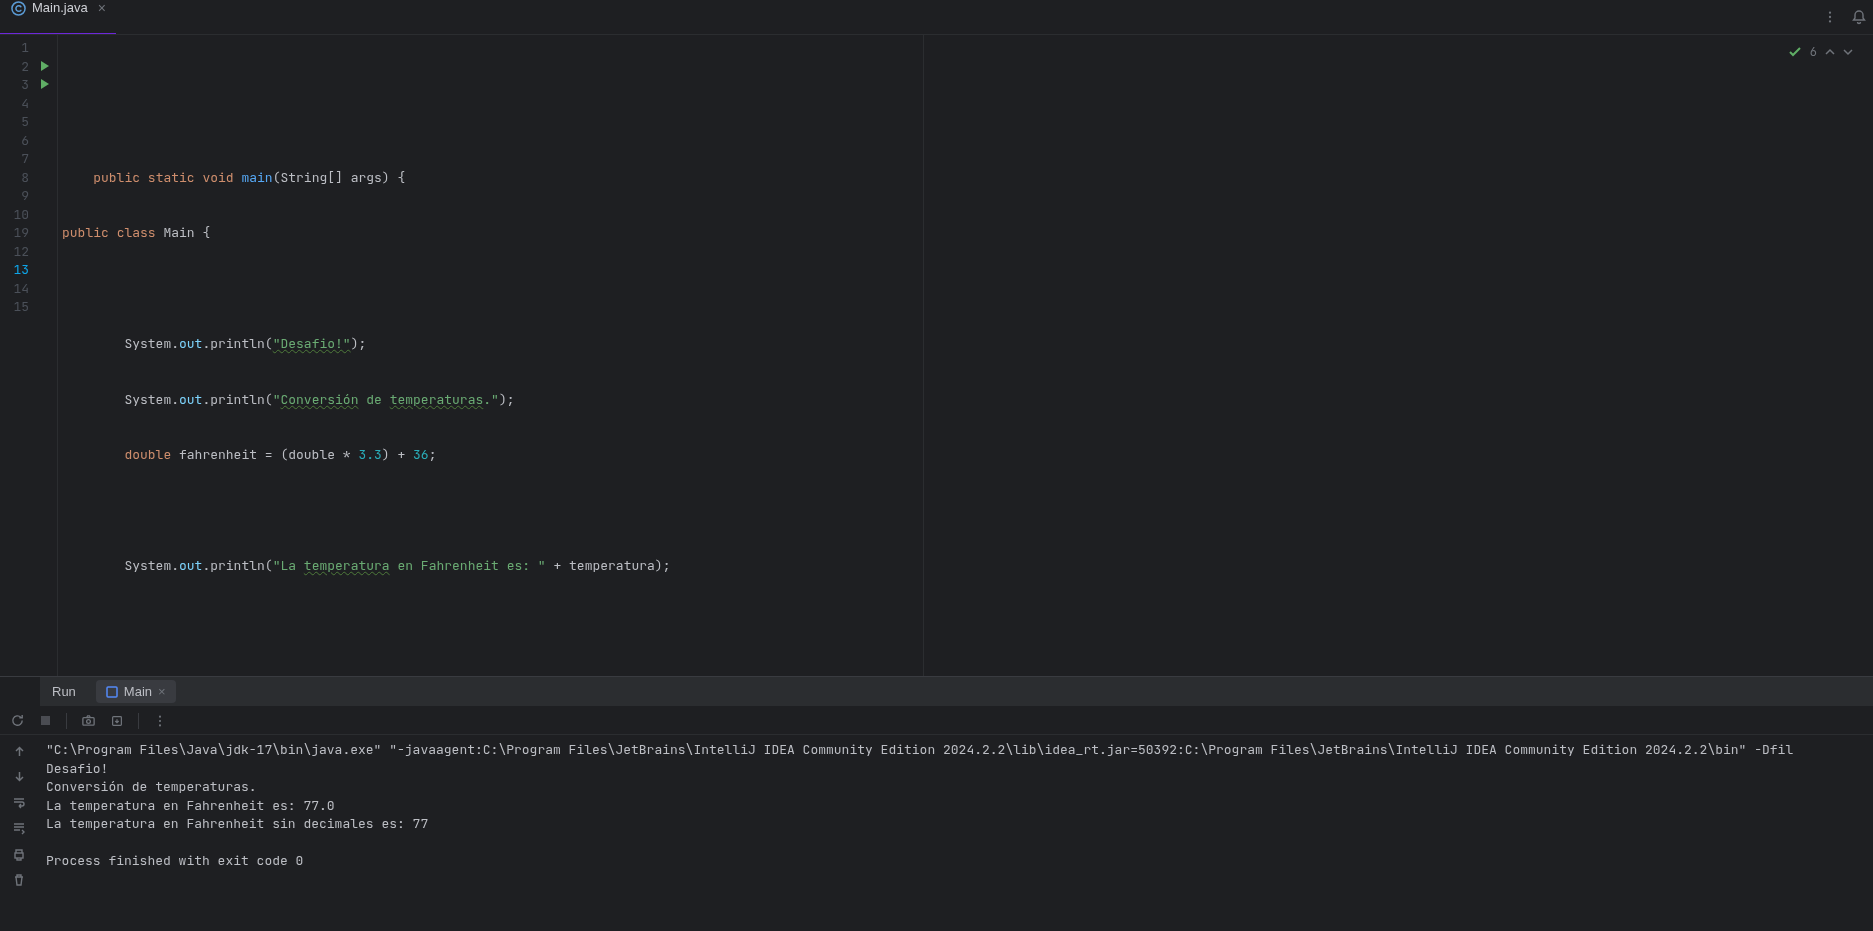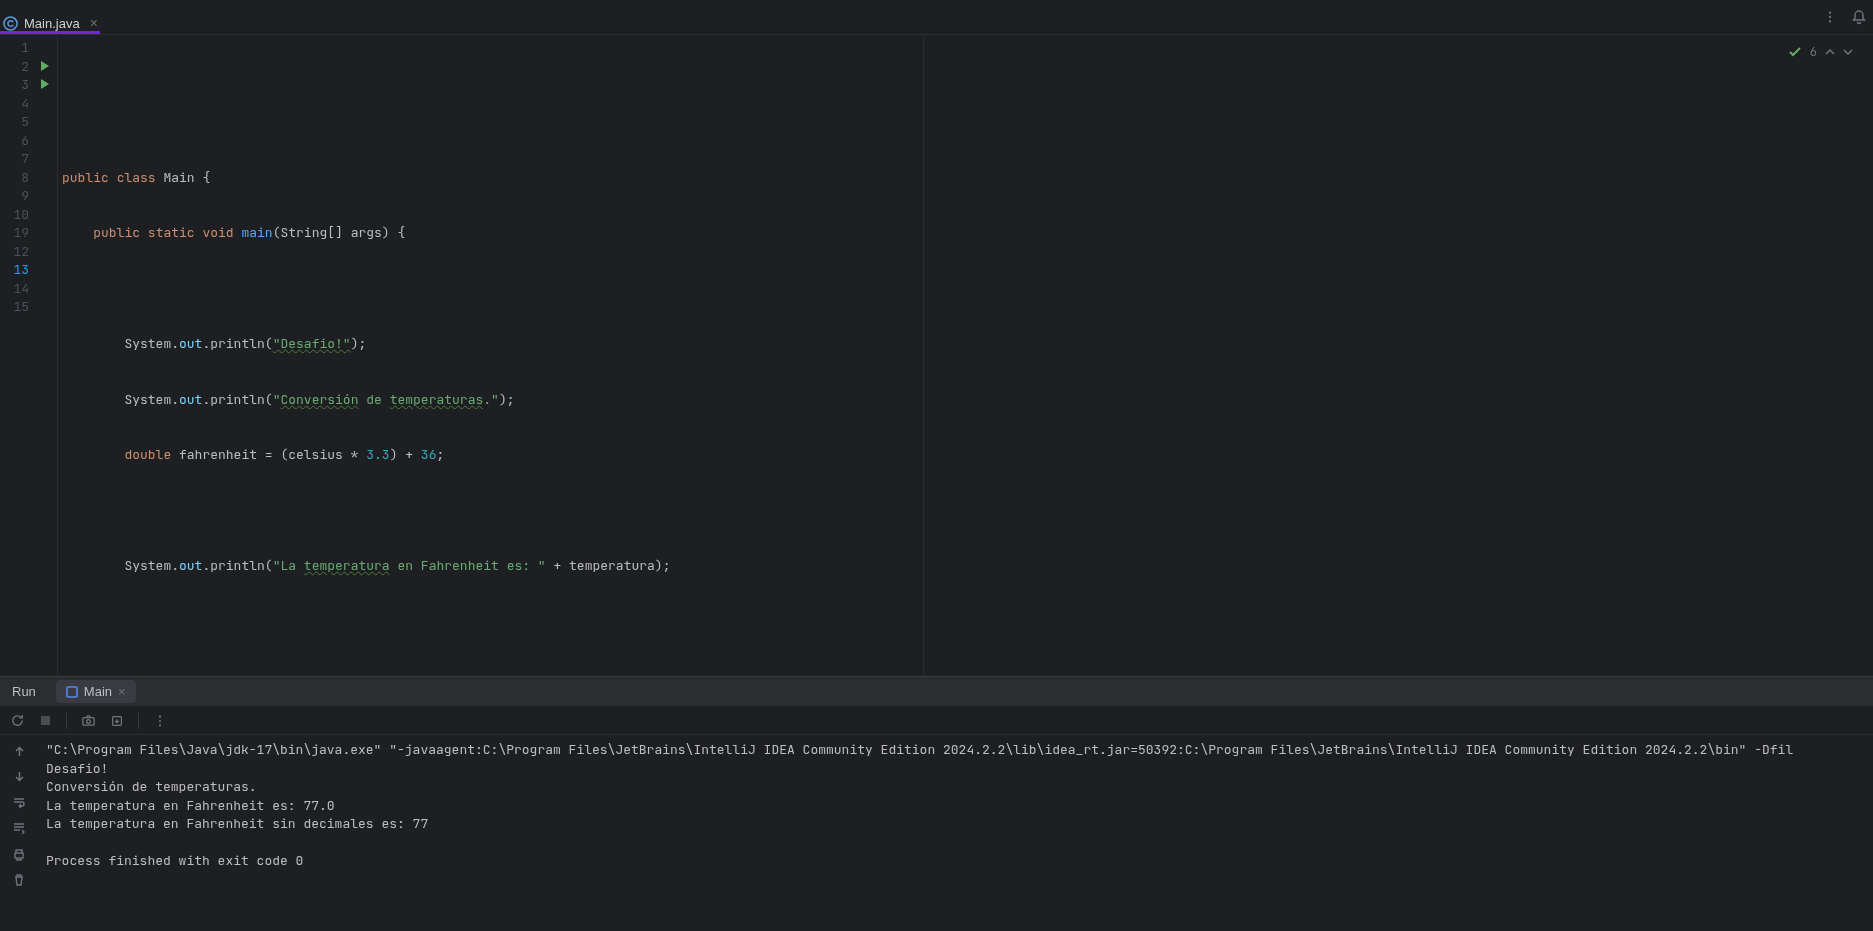--- a/index.html
+++ b/index.html
@@ -17,25 +17,25 @@
 .tab-bar {
   height:35px;
   background:#1e1f22;
   display:flex;
   align-items:center;
   border-bottom:1px solid #2b2d30;
   position:relative;
 }
 .tab {
   display:flex;
-  align-items:flex-end;
-  padding:0 2px;
+  align-items:flex-start;
+  padding:0 10px;
   height:100%;
   gap:6px;
-  border-bottom:3px solid #6d28d9;
+  border-bottom:1px solid #6d28d9;
   background:#1e1f22;
   position:relative;
 }
 .tab-icon {
   width:16px;height:16px;display:flex;align-items:center;justify-content:center;
 }
 .tab-label { color:#ced0d6; font-size:13px; }
 .tab-close { color:#6f737a; font-size:14px; cursor:pointer; margin-left:4px;}
 .tab-right {
   position:absolute; right:6px; display:flex; gap:14px; align-items:center;
@@ -74,21 +74,21 @@
   position:absolute; top:8px; right:20px; display:flex; align-items:center; gap:8px;
   color:#6f737a; font-size:12px;
 }
 .check-ok { color:#5fad65; }
 .run-panel {
   height:255px; background:#1e1f22; border-top:1px solid #393b40;
   display:flex; flex-direction:column;
 }
 .run-header {
   height:30px; display:flex; align-items:center; padding:8px 12px; gap:10px;
-  background:#2b2d30; border-bottom:1px solid #1e1f22;
+  background:#2b2d30; border-bottom:1px solid #1e1f22;margin-left:40px;
 }
 .run-label { color:#bcbec4; font-size:13px;}
 .run-tab {
   display:flex; align-items:center; gap:6px; padding:4px 10px;
   background:#393b40; border-radius:4px;margin-left:10px;
 }
 .run-tab-close { color:#6f737a; font-size:13px;}
 .run-toolbar {
   height:28px; display:flex; align-items:center; padding:0 10px; gap:14px;
   border-bottom:1px solid #2b2d30; color:#6f737a;
@@ -173,26 +173,26 @@
           </svg></span>
       <span>6</span>
       <span><svg width="10" height="10" viewBox="0 0 10 10">
             <path d="M1 7l4-4 4 4" fill="none" stroke="#6f737a" stroke-width="1.5"></path>
           </svg></span>
       <span><svg width="10" height="10" viewBox="0 0 10 10">
             <path d="M1 3l4 4 4-4" fill="none" stroke="#6f737a" stroke-width="1.5"></path>
           </svg></span>
     </div>
     <div class="code-line"></div>
+    <div class="code-line"><span>    </span><span class="kw">public</span> <span class="kw">static</span> <span class="kw">void</span> <span class="fn">main</span><span>(String[] args) {</span></div>
     <div class="code-line"><span class="kw">public</span> <span class="kw">class</span> <span class="cls">Main</span><span> {</span></div>
-    <div class="code-line"><span>    </span><span class="kw">public</span> <span class="kw">static</span> <span class="kw">void</span> <span class="fn">main</span><span>(String[] args) {</span></div>
     <div class="code-line"></div>
     <div class="code-line"><span>        </span><span>System.</span><span class="field">out</span><span>.println(</span><span class="str"><span class="typo">"Desafio!"</span></span><span>);</span></div>
     <div class="code-line"><span>        </span><span>System.</span><span class="field">out</span><span>.println(</span><span class="str"><span>"</span><span class="typo">Conversión</span><span> de </span><span class="typo">temperaturas</span><span>."</span></span><span>);</span></div>
-    <div class="code-line"><span>        </span><span class="kw">double</span><span> fahrenheit = (celsius * </span><span class="num">3.3</span><span>) + </span><span class="num">36</span><span>;</span></div>
+    <div class="code-line"><span>        </span><span class="kw">double</span><span> fahrenheit = (double * </span><span class="num">3.3</span><span>) + </span><span class="num">36</span><span>;</span></div>
     <div class="code-line"></div>
     <div class="code-line"><span>        </span><span>System.</span><span class="field">out</span><span>.println(</span><span class="str"><span>"La </span><span class="typo">temperatura</span><span> en Fahrenheit es: "</span></span><span> + temperatura);</span></div>
     <div class="code-line"></div>
     
     
     
     
   </div>
 </div>
 

